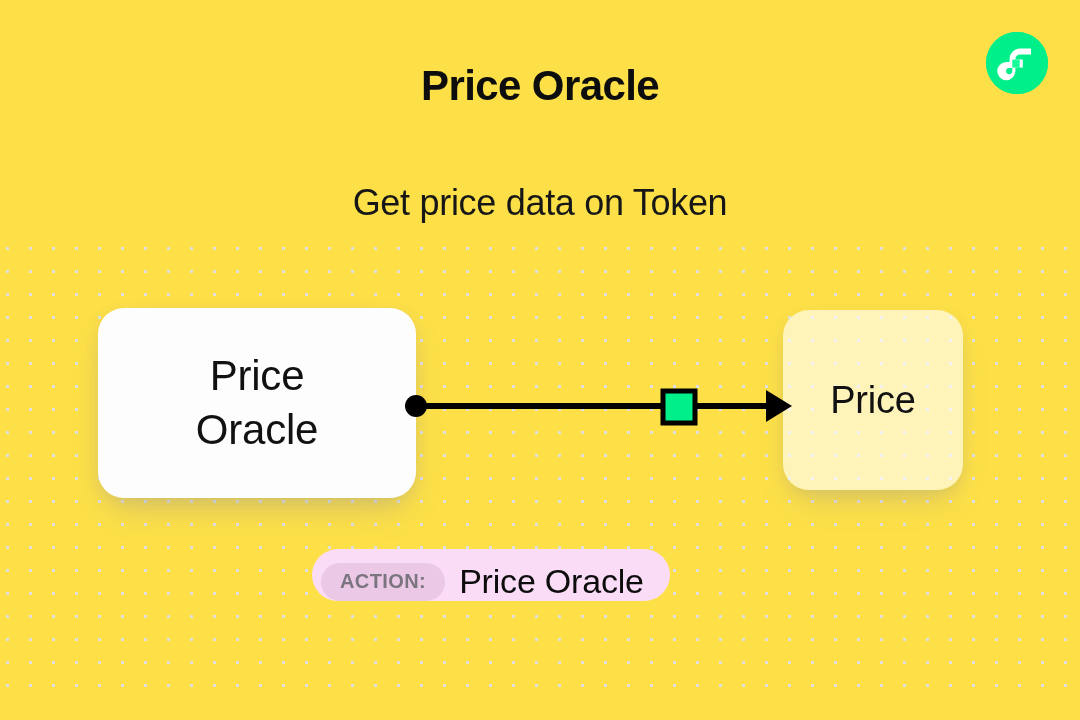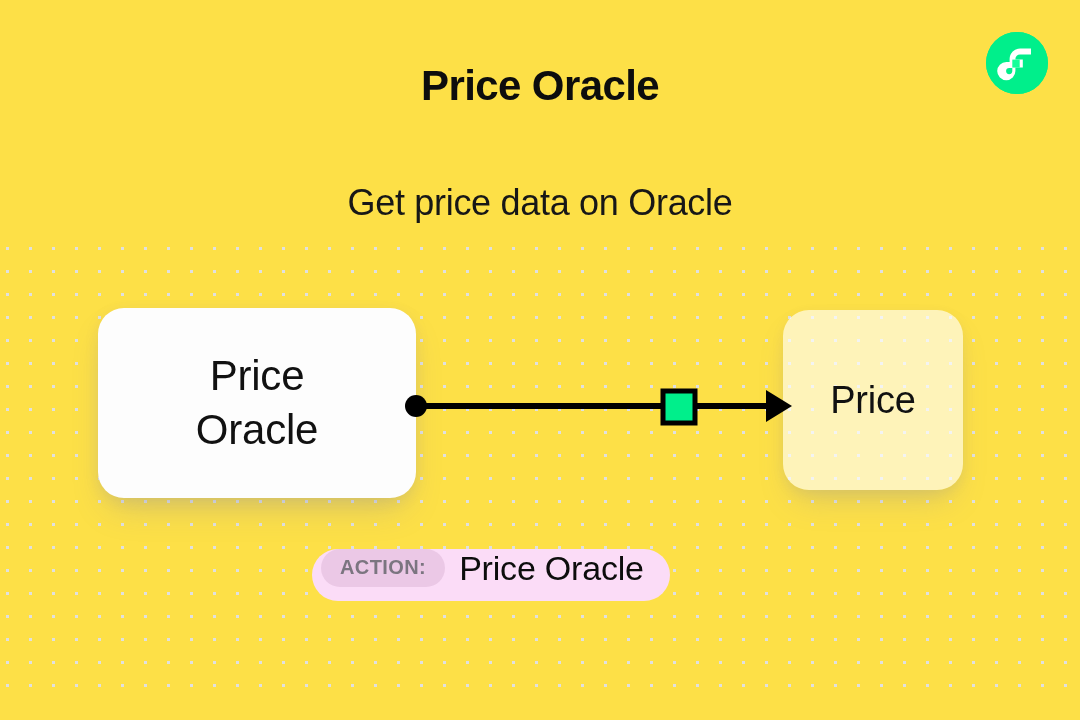--- a/index.html
+++ b/index.html
@@ -113,21 +113,21 @@
   
   .action-badge {
     position: absolute;
     left: 312px;
     top: 549px;
     height: 52px;
     padding: 0 26px 0 9px;
     border-radius: 26px;
     background: #fbdcf7;
     display: flex;
-    align-items: flex-start;
+    align-items: flex-end;
     gap: 14px;
   }
   .action-chip {
     background: #ebc8e6;
     border-radius: 20px;
     padding: 7px 19px 8px;
     font-size: 20px;
     font-weight: 700;
     letter-spacing: 0.4px;
     color: #7b7580;
@@ -148,21 +148,21 @@
 
   <div class="logo">
     <svg width="62" height="62" viewBox="0 0 62 62" aria-hidden="true">
       <circle cx="31" cy="31" r="31" fill="#00ef8b"></circle>
       <path d="M45 16.5 H34.2 a10.6 10.6 0 0 0 -10.6 10.6 V30 h-3.3 a9.1 9.1 0 1 0 9.1 9.1 V35.6 h7.4 V27.6 h-7.4 v-0.5 a4.6 4.6 0 0 1 4.6 -4.6 H45 Z M26.3 39.1 a3.1 3.1 0 1 1 -3.1 -3.1 h3.1 Z" fill="#ffffff"></path>
       <rect x="26.3" y="27.6" width="7.4" height="8" fill="#16ff99"></rect>
     </svg>
   </div>
 
   <div class="page-title">Price Oracle</div>
-  <div class="page-subtitle">Get price data on Oracle</div>
+  <div class="page-subtitle">Get price data on Token</div>
 
   <div class="node node-source">
     <span class="node-label">Price
 Oracle</span>
   </div>
 
   <div class="node node-target">
     <span class="node-label">Price</span>
   </div>
 

